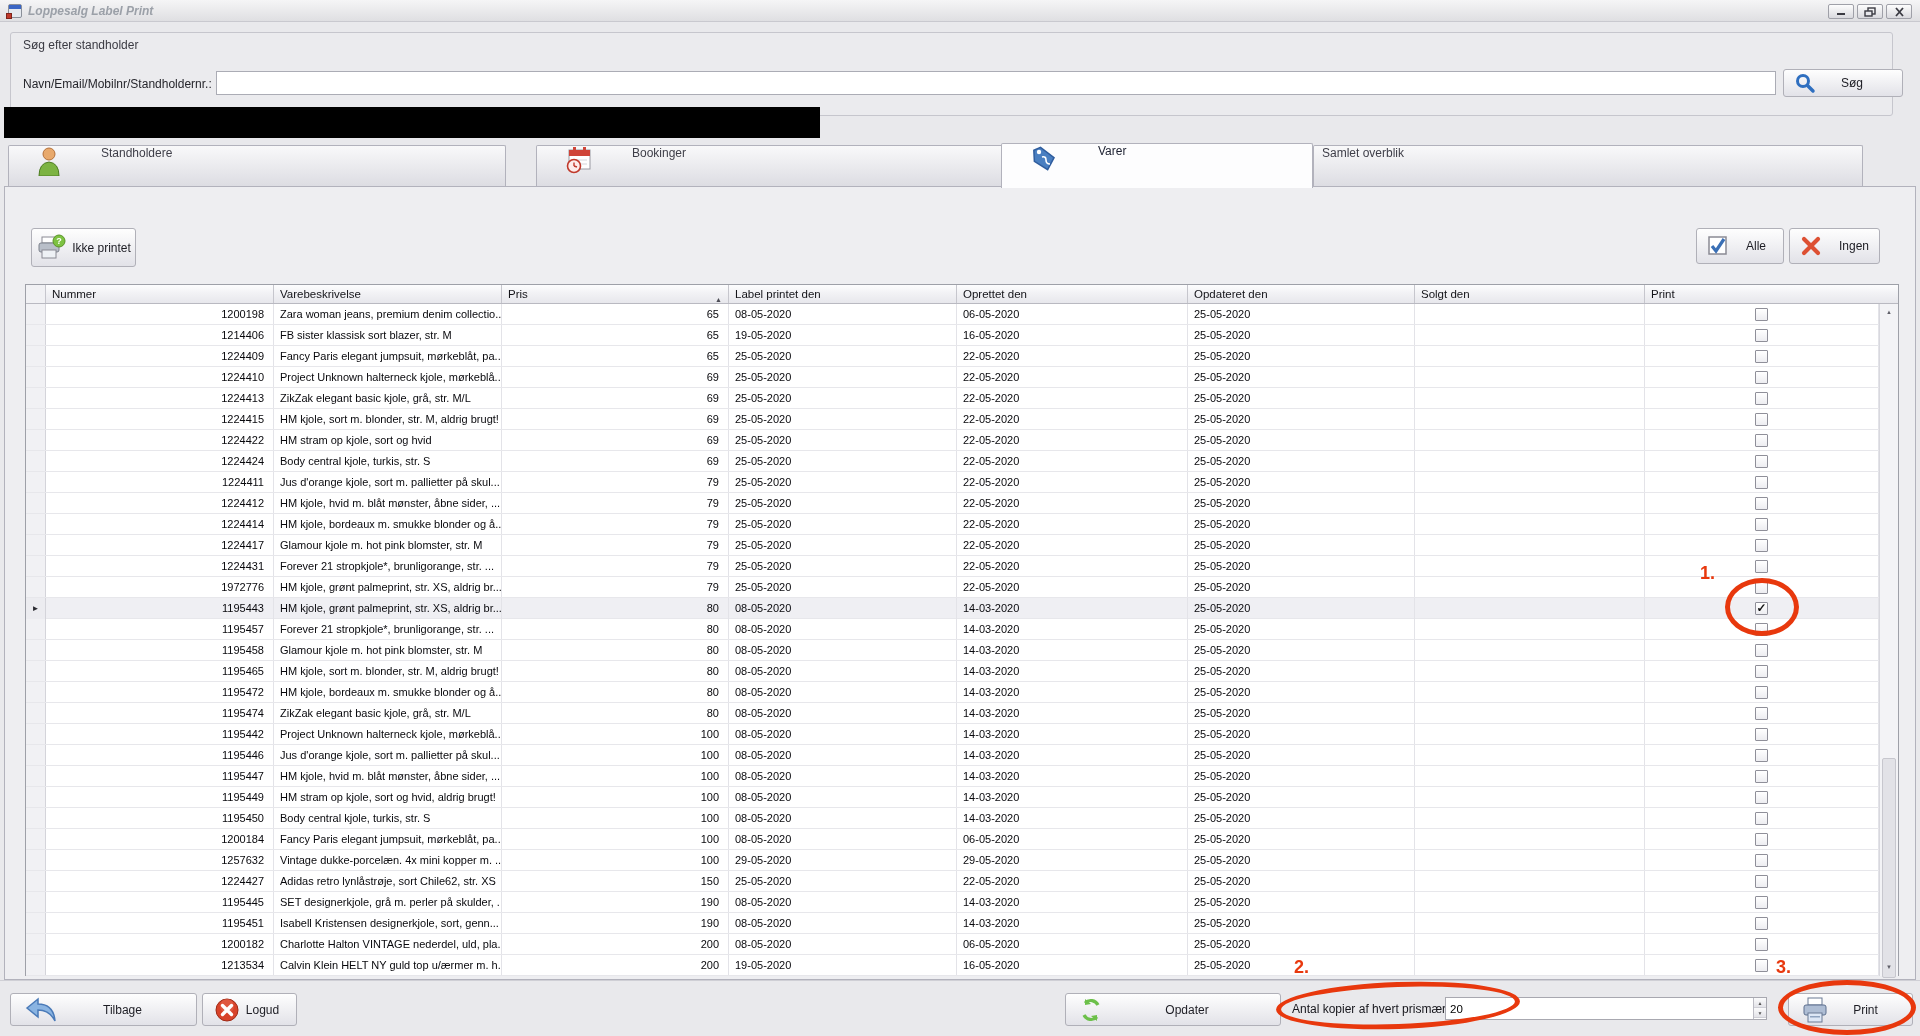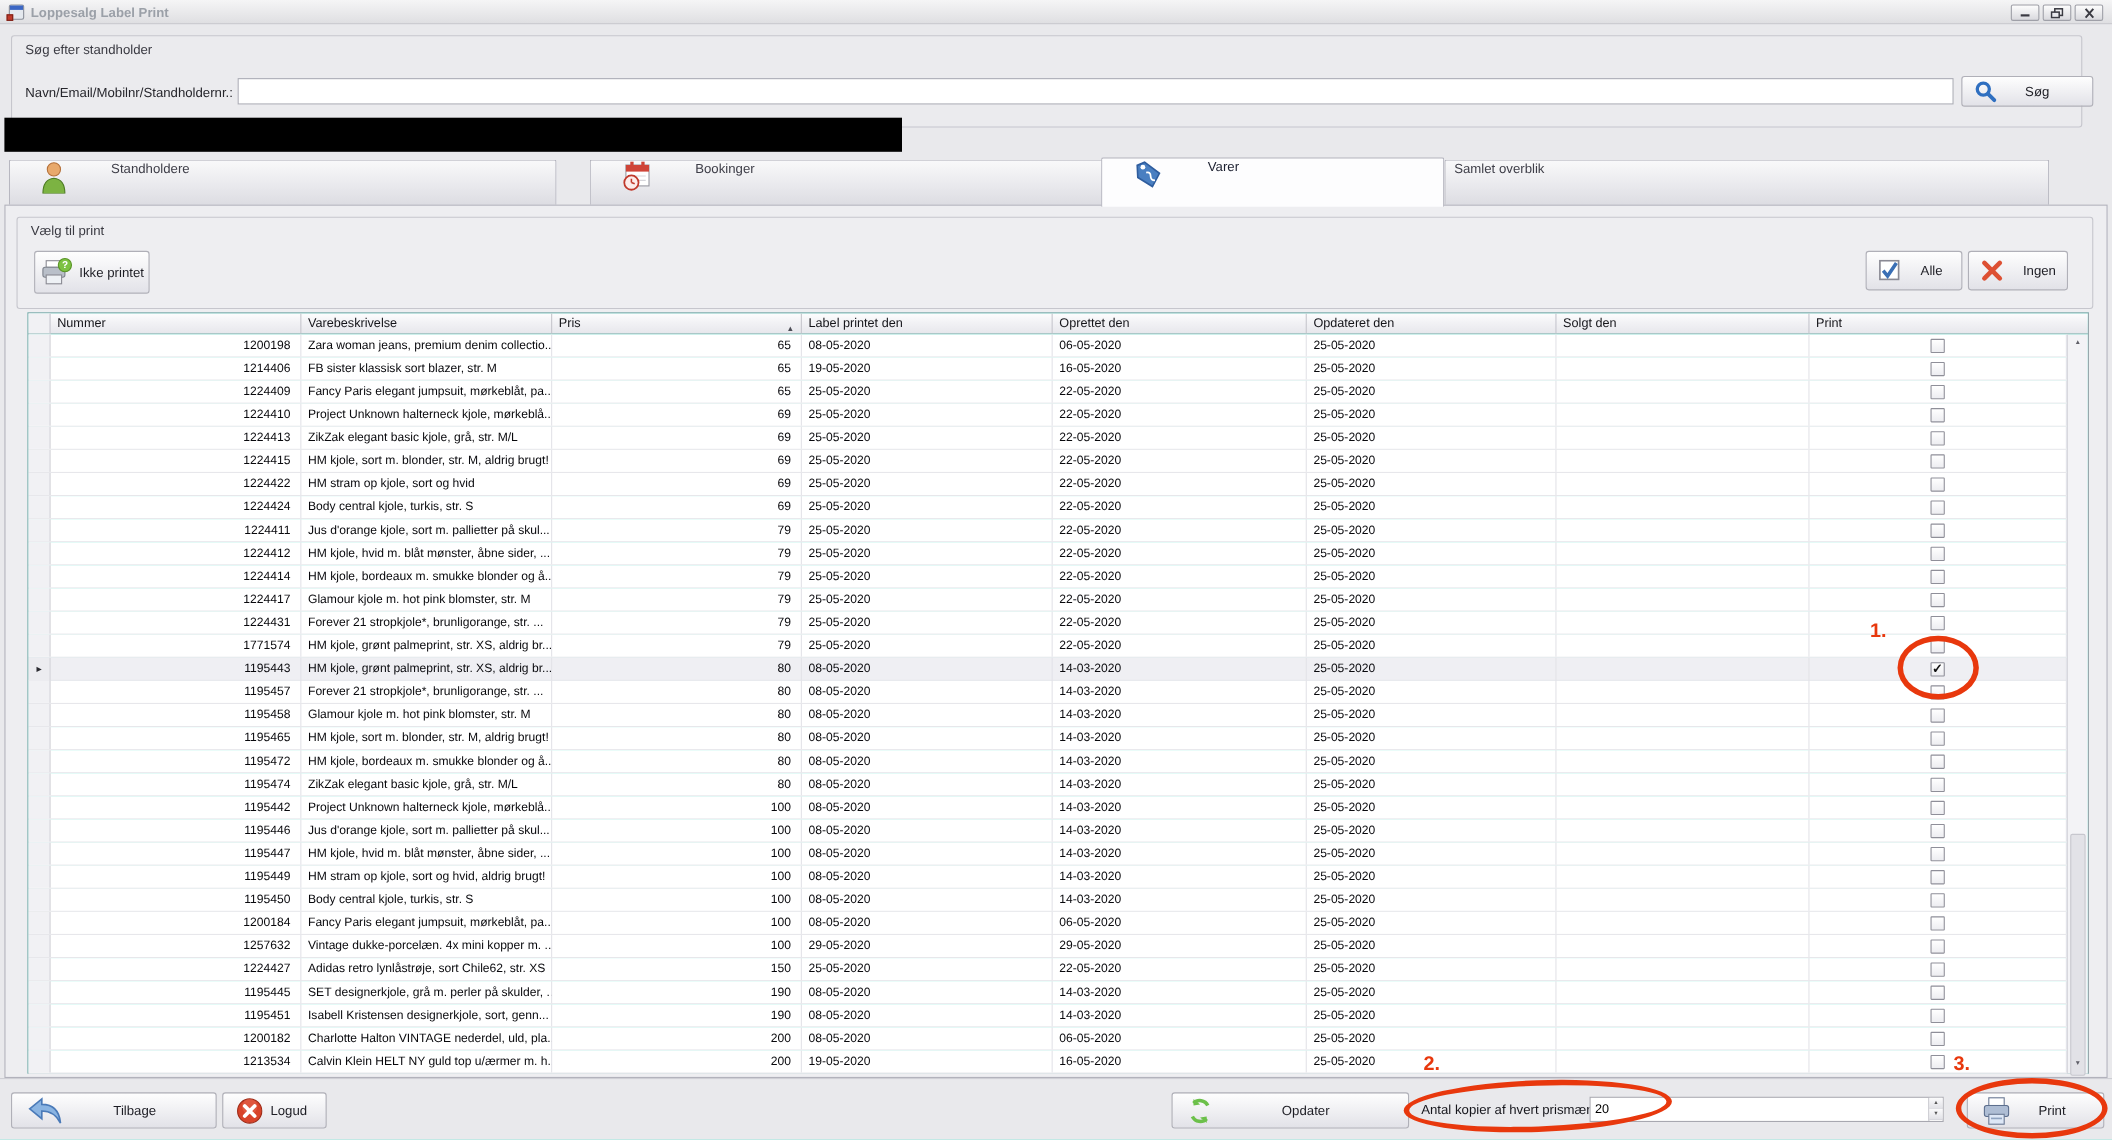--- a/index.html
+++ b/index.html
@@ -2,21 +2,21 @@
 <html><head>
 <meta charset="utf-8">
 <style>
   * { box-sizing: border-box; margin:0; padding:0; }
   html,body { width:1920px; height:1036px; overflow:hidden; }
   body { position:relative; background:#e9e9ec; font-family:"Liberation Sans", sans-serif; font-size:12px; color:#222; }
 
   
   .titlebar { position:absolute; left:0; top:0; width:1920px; height:22px;
     background:linear-gradient(#f5f5f6,#dfdfe2); border-bottom:1px solid #c9c9cf; }
-  .title-text { position:absolute; left:28px; top:4px; font-weight:bold; color:#9ba0a8; font-size:12px; }
+  .title-text { position:absolute; left:28px; top:4px; font-weight:bold; color:#9ba0a8; font-size:12px;font-style:italic; }
   .app-icon { position:absolute; left:8px; top:4px; width:14px; height:14px; background:#e4e8ee; border:1px solid #8a8f99; border-radius:2px; }
   .app-icon .bar { position:absolute; left:0; top:0; right:0; height:4px; background:#3b66c4; }
   .app-icon .red { position:absolute; left:-3px; bottom:-2px; width:6px; height:6px; background:#c0392b; border:1px solid #7e241b; }
   .win-btn { position:absolute; top:4px; width:26px; height:15px; border:1px solid #9fa0a8; border-radius:2px;
     background:linear-gradient(#fdfdfd,#d9d9de); display:flex; align-items:center; justify-content:center; }
   .win-btn svg { display:block; }
 
   
   .groupbox { position:absolute; border:1px solid #c6c6cd; border-radius:3px; background:#ebebee; }
   .gb-caption { position:absolute; left:12px; top:5px; color:#3a3a42; }
@@ -163,23 +163,20 @@
     <path d="M12 13 q4 -1 4 3 q0 4 4 4" stroke="#fff" stroke-width="1.6" fill="none"></path>
   </svg>
   <span class="tlabel">Varer</span>
 </div>
 <div class="tab no-icon" style="left:1313px;width:550px">
   <span class="tlabel" style="margin-left:8px">Samlet overblik</span>
 </div>
 
 <div class="content">
 
-  <div class="print-group">
-    <div class="gb-caption">Vælg til print</div>
-  </div>
 
   <div class="btn ikke-btn">
     <svg width="30" height="28">
       <rect x="6" y="3" width="14" height="6" fill="#fff" stroke="#8a8a93"></rect>
       <rect x="3" y="9" width="20" height="9" rx="2" fill="#b9bfc9" stroke="#7d828c"></rect>
       <rect x="6" y="16" width="14" height="8" fill="#eef1f5" stroke="#8a8a93"></rect>
       <circle cx="23" cy="7" r="6" fill="#7dc242" stroke="#5a9427"></circle>
       <text x="23" y="10" text-anchor="middle" font-size="9" font-weight="bold" fill="#fff" font-family="Liberation Sans, sans-serif">?</text>
     </svg>
     <span>Ikke printet</span>
@@ -376,21 +373,21 @@
           <div class="c txt">25-05-2020</div>
           <div class="c txt">22-05-2020</div>
           <div class="c txt">25-05-2020</div>
           <div class="c txt"></div>
           <div class="c cbcell">
             <div class="cb"></div>
           </div>
         </div>
         <div class="grow">
           <div class="gut"></div>
-          <div class="c num">1771574</div>
+          <div class="c num">1972776</div>
           <div class="c txt">HM kjole, grønt palmeprint, str. XS, aldrig br...</div>
           <div class="c num">79</div>
           <div class="c txt">25-05-2020</div>
           <div class="c txt">22-05-2020</div>
           <div class="c txt">25-05-2020</div>
           <div class="c txt"></div>
           <div class="c cbcell">
             <div class="cb"></div>
           </div>
         </div>

